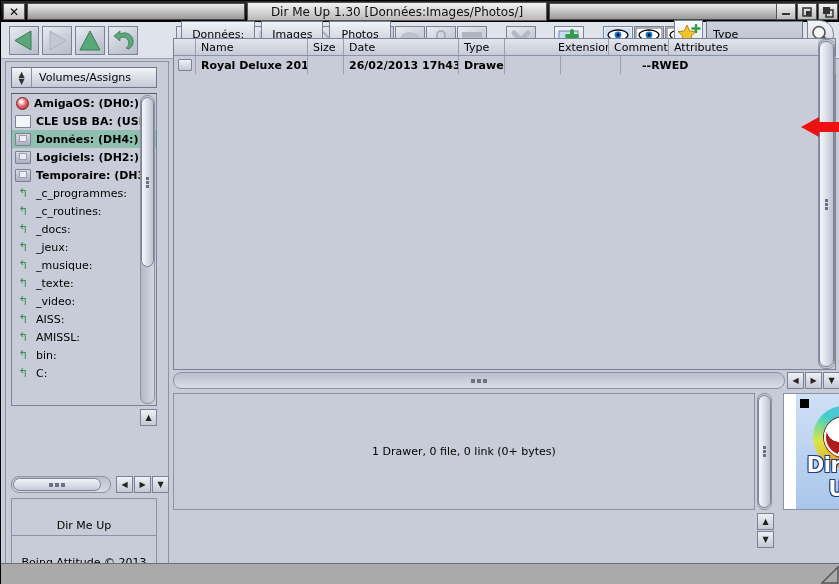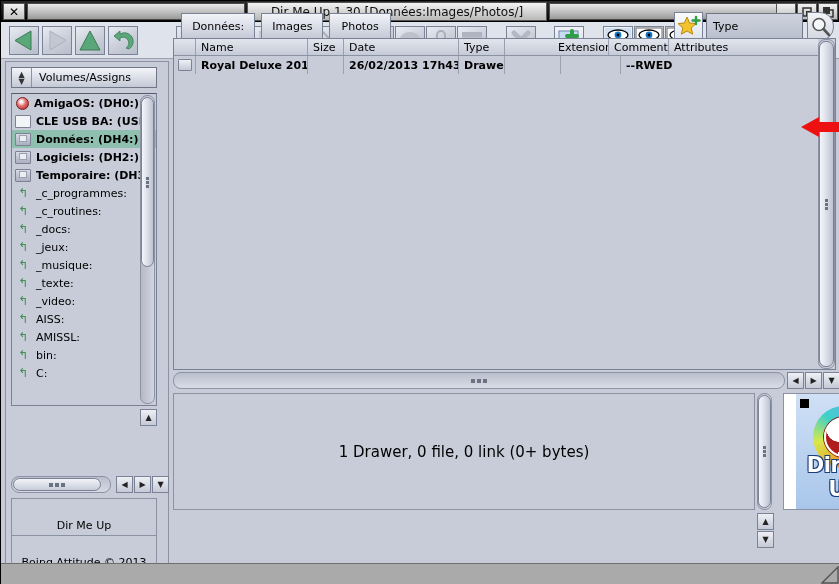--- a/index.html
+++ b/index.html
@@ -217,21 +217,21 @@
     display: flex; align-items: center; justify-content: center;
     font-size: 11px;
   }
 
   
   .mainarea {
     position: absolute; left: 172px; top: -58px;
     width: 663px; height: 569px;
   }
   .crumbbar {
-    position: absolute; left: 0; top: 8px;
+    position: absolute; left: 0; top: 16px;
     width: 663px; height: 37px; text-decoration: underline;
   }
   .crumb {
     position: absolute; top: 4px; height: 27px;
     border: 1px solid #7a8296;
     background: linear-gradient(#f1f3f8, #c3c8d5);
     display: flex; align-items: center; justify-content: center;
     font-size: 11px; padding: 0 10px;
   }
   .star-btn {
@@ -320,21 +320,21 @@
     z-index: 40;
   }
 
   
   .statusbox {
     position: absolute; left: 0; top: 392px;
     width: 582px; height: 117px;
     background: #c8ccd8;
     border: 1px solid #8b92a4;
     display: flex; align-items: center; justify-content: center;
-    font-size: 15px;
+    font-size: 11px;
   }
   .status-scroll {
     position: absolute; left: 584px; top: 392px;
     width: 15px; height: 117px;
   }
   .status-arrows {
     position: absolute; left: 584px; top: 512px;
   }
   .logobox {
     position: absolute; left: 610px; top: 392px;
@@ -738,21 +738,21 @@
             <div class="fl-row" style="top: 17px;">
               <div class="fl-icon-cell" style="width: 22px; flex: 0 0 22px;">
                 <div class="row-folder-ico"></div>
               </div>
               <div style="width: 112px; flex: 0 0 112px;">Royal Deluxe 2011</div>
               <div style="width: 36px; flex: 0 0 36px;"></div>
               <div style="width: 115px; flex: 0 0 115px;">26/02/2013 17h43</div>
               <div style="width: 46px; flex: 0 0 46px;">Drawer</div>
               <div style="width: 56px; flex: 0 0 56px;"></div>
               <div style="width: 60px; flex: 0 0 60px;"></div>
-              <div style="width: 199px; flex: 0 0 199px;">--RWED</div>
+              <div style="width: 199px; flex: 0 0 199px; margin-left: 16px;">--RWED</div>
             </div>
           </div>
 
         <div class="fl-vscroll">
           <div class="scroll-track"></div>
           <div class="scroll-knob" style="top:2px; bottom:2px;">
             <span class="knob-dots">
                 <i></i>
                 <i></i>
                 <i></i>

